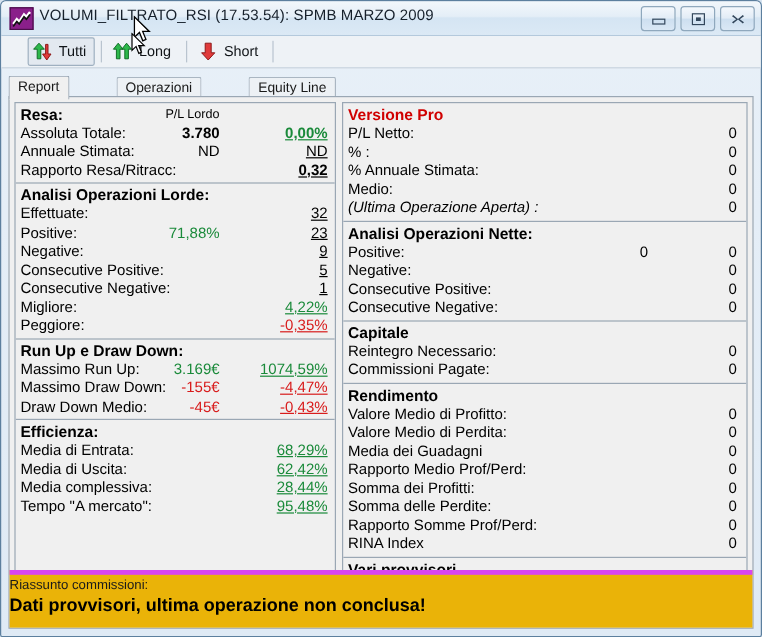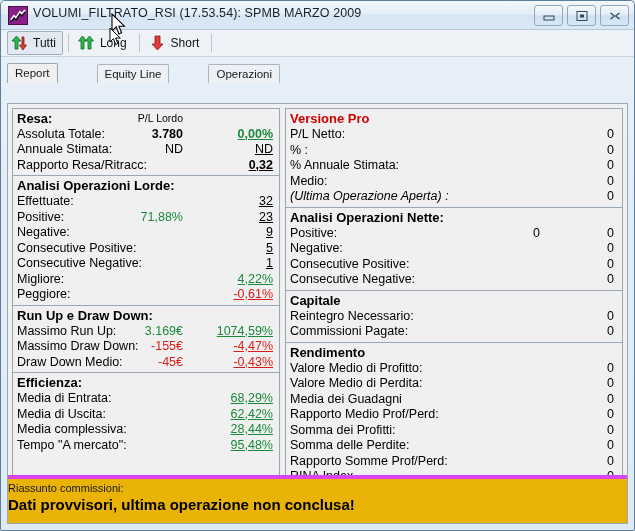--- a/index.html
+++ b/index.html
@@ -70,21 +70,21 @@
   .win-btn svg { position: absolute; left: 50%; top: 50%; transform: translate(-50%, -50%); }
 
   
   .toolbar {
     position: relative;
     height: 26px;
     background: #eef2f6;
     border-bottom: 1px solid #c8d3de;
     display: flex;
     align-items: center;
-    padding-left: 6px;
+    padding-left: 22px;
   }
   .tbtn {
     display: flex;
     align-items: center;
     gap: 3px;
     height: 22px;
     padding: 0 7px 0 3px;
     font-size: 12px;
     color: #101418;
     cursor: pointer;
@@ -141,21 +141,20 @@
   
   .client {
     position: absolute;
     left: 6px;
     right: 6px;
     top: 79px;
     bottom: 6px;
     background: #f0f0f0;
     border: 1px solid #9aa7b4;
     box-sizing: border-box;
-    margin-top: 23px;
   }
 
   .panes {
     position: absolute;
     left: 4px; right: 4px; top: 4px;
     bottom: 44px;
     display: flex;
     gap: 5px;
   }
   .pane {
@@ -301,22 +300,22 @@
           <path d="M7,2 L7,10 L4,10 L9.5,16 L15,10 L12,10 L12,2 Z" fill="#e03b3b" stroke="#8a1414" stroke-width="0.8"></path>
         </svg>
       </span>
       <span>Short</span>
     </div>
     <div class="tsep"></div>
   </div>
 
   <div class="tabstrip">
     <div class="tab active"><span>Report</span></div>
+    <div class="tab"><span>Operazioni</span></div>
     <div class="tab"><span>Equity Line</span></div>
-    <div class="tab"><span>Operazioni</span></div>
     <div class="tab-fill"></div>
   </div>
 
   <div class="client">
 
     <div class="panes">
       <div class="pane pane-left" id="leftPane">
           <div class="group" style="margin-top: 0px;">
             <div class="gtitle" style="position: relative; margin-bottom: -16px;">Resa:</div>
             <div class="lrow">
@@ -359,21 +358,21 @@
             <div class="lrow">
               <span class="lbl">Consecutive Negative:</span>
               <span class="cB ">1</span>
             </div>
             <div class="lrow">
               <span class="lbl">Migliore:</span>
               <span class="cB pos">4,22%</span>
             </div>
             <div class="lrow">
               <span class="lbl">Peggiore:</span>
-              <span class="cB neg">-0,61%</span>
+              <span class="cB neg">-0,35%</span>
             </div>
           </div>
           <div class="group">
             <div class="gtitle">Run Up e Draw Down:</div>
             <div class="lrow">
               <span class="lbl">Massimo Run Up:</span>
               <span class="cA pos">3.169€</span>
               <span class="cB pos">1074,59%</span>
             </div>
             <div class="lrow">

